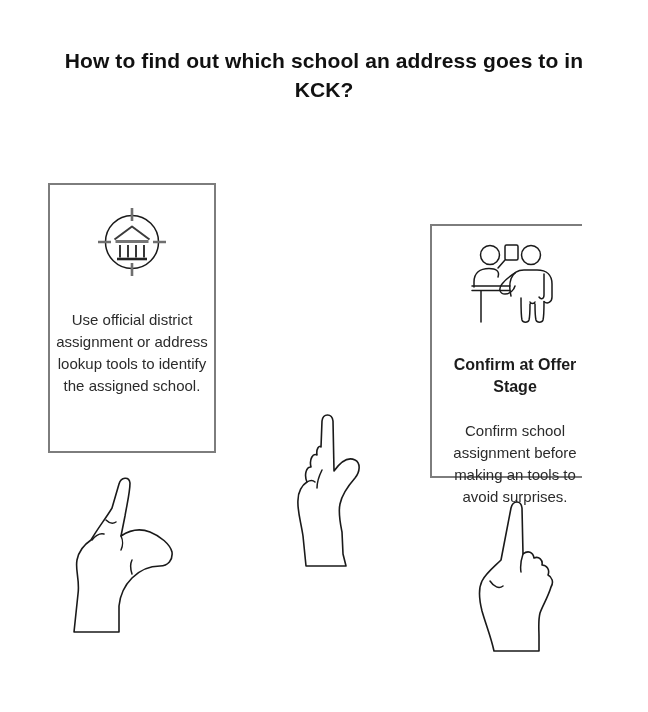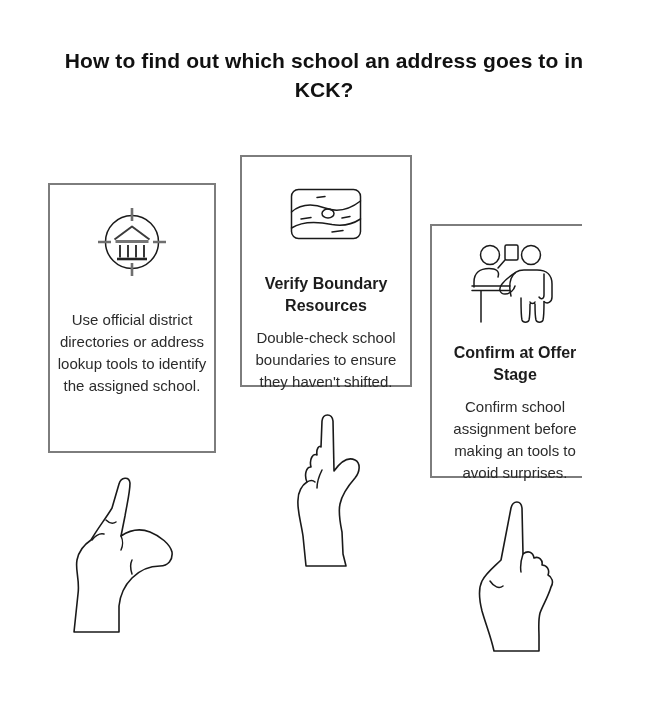--- a/index.html
+++ b/index.html
@@ -12,21 +12,21 @@
     text-align:center;font-size:21px;line-height:29px;font-weight:bold;color:#111;
     letter-spacing:0.1px;
   }
   .card{
     position:absolute;box-sizing:border-box;background:#fff;
     border:2px solid #7d7d7d;
     display:flex;flex-direction:column;align-items:center;text-align:center;
   }
   .card-1{left:48px;top:183px;width:168px;height:270px;}
   .card-2{left:240px;top:155px;width:172px;height:232px;}
-  .card-3{left:430px;top:224px;width:170px;height:254px;}
+  .card-3{left:430px;top:224px;width:170px;height:254px;gap:12px;}
   .icon-box{
     width:100%;height:114px;flex:0 0 auto;
     display:flex;align-items:center;justify-content:center;
   }
   .card-title{
     width:152px;font-size:16px;line-height:22px;font-weight:bold;color:#1c1c1c;margin:2px 0 0 0;
   }
   .card-body{
     width:154px;font-size:15px;line-height:22px;color:#2b2b2b;margin:10px 0 0 0;
   }
@@ -48,36 +48,23 @@
         <circle class="line-art" cx="39" cy="39" r="26.5" stroke-width="1.6"></circle>
         <path d="M39,5 V18 M39,60 V73 M5,39 H18 M60,39 H73" stroke="#6f6f6f" stroke-width="2.6" fill="none"></path>
         <g>
           <path d="M21.5,36.5 L39,23.5 L56.5,36.5" fill="none" stroke="#3c3c3c" stroke-width="2" stroke-linejoin="round"></path>
           <path d="M22.5,38.5 H55.5" stroke="#767676" stroke-width="3.2" fill="none"></path>
           <path d="M27,42 V54.5 M35,42 V54.5 M43,42 V54.5 M51,42 V54.5" stroke="#222" stroke-width="1.8" fill="none"></path>
           <path d="M24,56 H54" stroke="#222" stroke-width="2.6" fill="none"></path>
         </g>
       </svg>
     </div>
-    <div class="card-body">Use official district directories or address lookup tools to identify the assigned school.</div>
+    <div class="card-body">Use official district assignment or address lookup tools to identify the assigned school.</div>
   </div>
 
-  <div class="card card-2">
-    <div class="icon-box">
-      <svg width="72" height="52" viewBox="0 0 72 52">
-        <rect class="line-art" x="1.5" y="1.5" width="69" height="49" rx="7" stroke-width="1.7"></rect>
-        <path class="line-art" d="M1.5,24 C12,15 24,16 35,20 C47,24.5 59,22 70.5,13"></path>
-        <path class="line-art" d="M1.5,40 C14,32 30,34 42,36.5 C53,38.5 62,36.5 70.5,31"></path>
-        <ellipse class="line-art" cx="38" cy="25.5" rx="6" ry="4.5"></ellipse>
-        <path class="line-art" d="M27,9.5 L35,8.5 M11,31 L21,29.5 M52,30 L60,28.5 M42,44 L53,42.5"></path>
-      </svg>
-    </div>
-    <div class="card-title">Verify Boundary Resources</div>
-    <div class="card-body">Double-check school boundaries to ensure they haven't shifted.</div>
-  </div>
 
   <div class="card card-3">
     <div class="icon-box">
       <svg width="100" height="86" viewBox="0 0 100 86">
         <g class="line-art" stroke-width="1.7">
           <circle cx="25" cy="15" r="9.5"></circle>
           <circle cx="66" cy="15" r="9.5"></circle>
           <rect x="40" y="5" width="13" height="15" rx="1.5"></rect>
           <path d="M40,20 L33,28"></path>
           <path d="M9,47 L9,42 C9,33 15,28.5 24,28.5 C31,28.5 35,31 33,37"></path>

